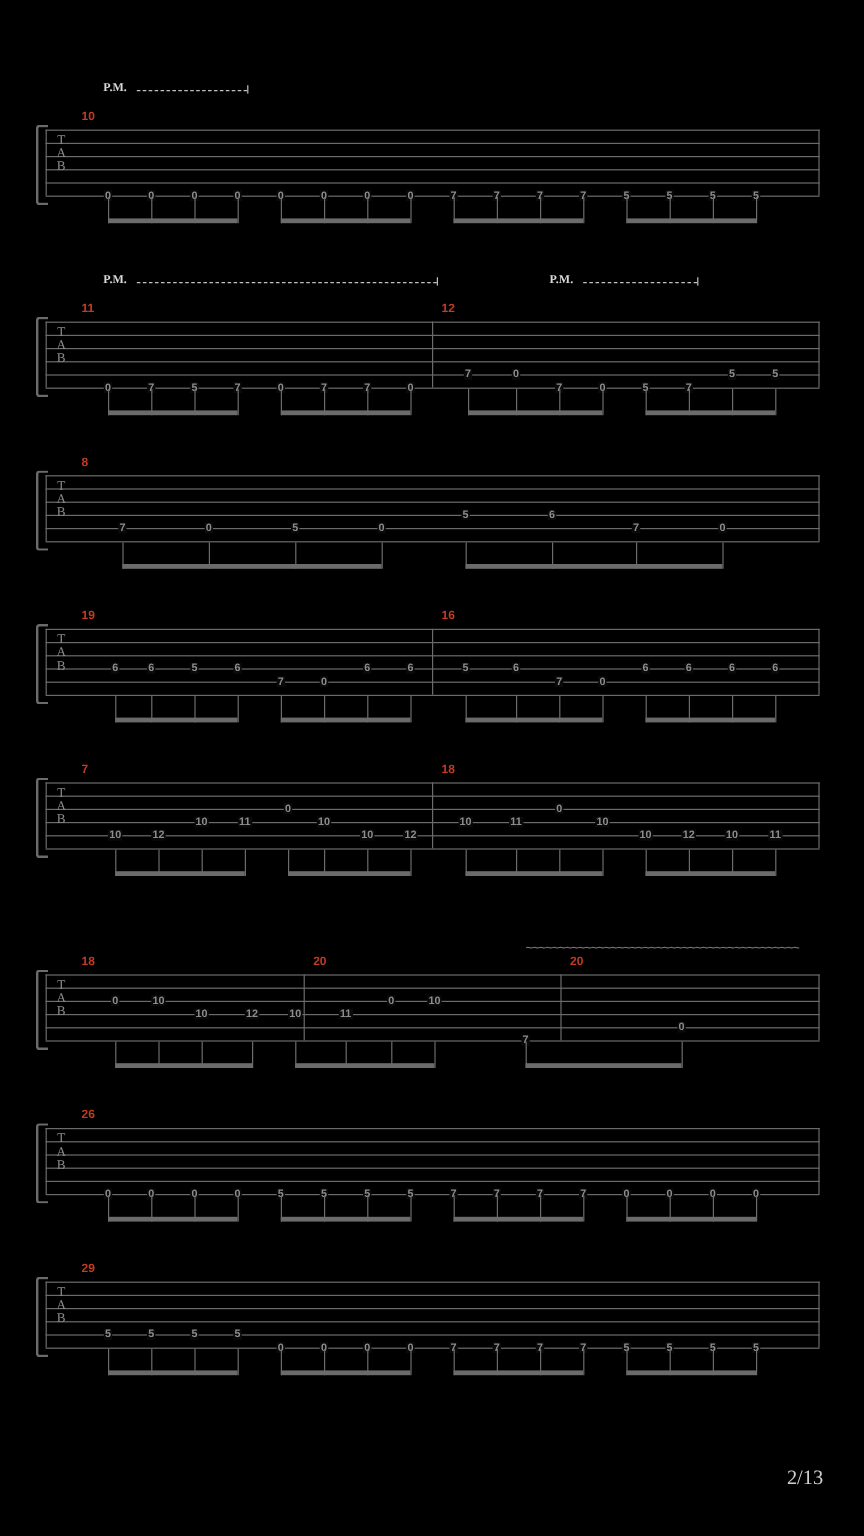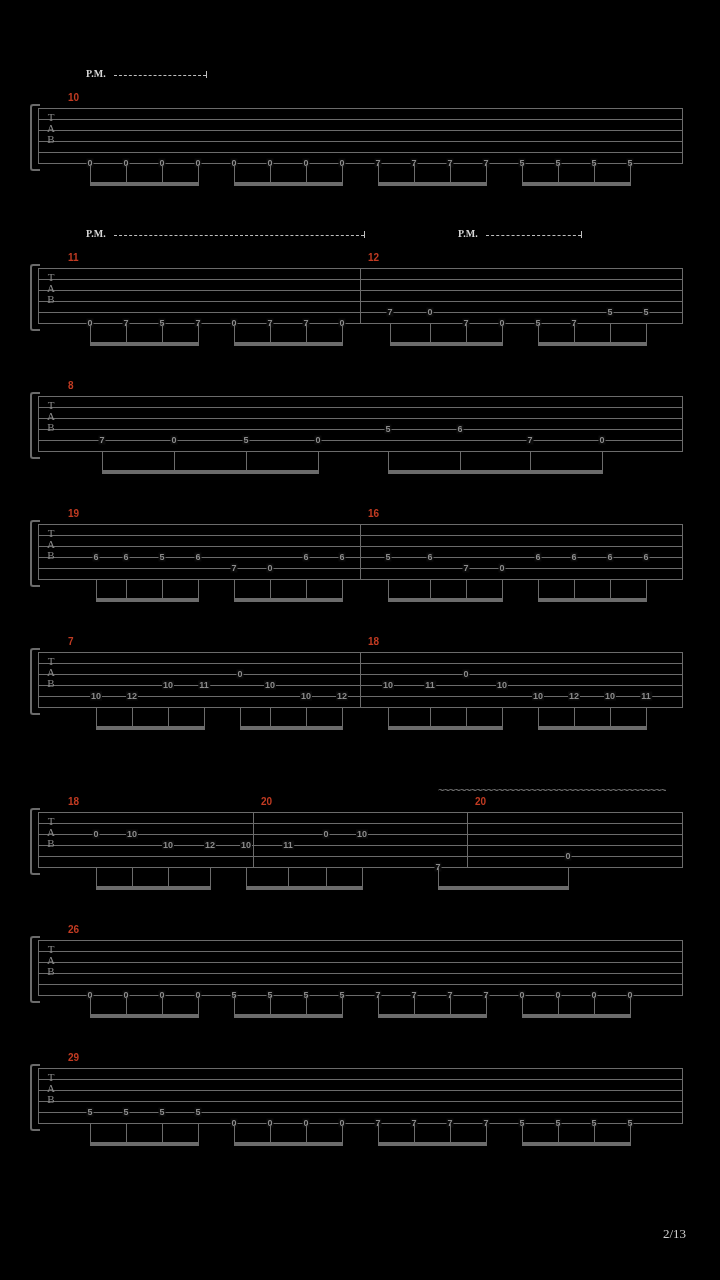--- a/index.html
+++ b/index.html
@@ -130,21 +130,21 @@
     letter-spacing: -1px;
     white-space: nowrap;
     overflow: hidden;
   }
   .pagenum {
     position: absolute;
     right: 34px;
     bottom: 38px;
     color: #d0d0d0;
     font-family: "Liberation Serif", serif;
-    font-size: 13px;
+    font-size: 17px;
   }
 </style>
 </head>
 <body>
 
 <div id="page">
     <div class="system" style="top: 108px;">
       <div class="staff">
         <div class="line" style="top: 0px;"></div>
         <div class="line" style="top: 11px;"></div>

